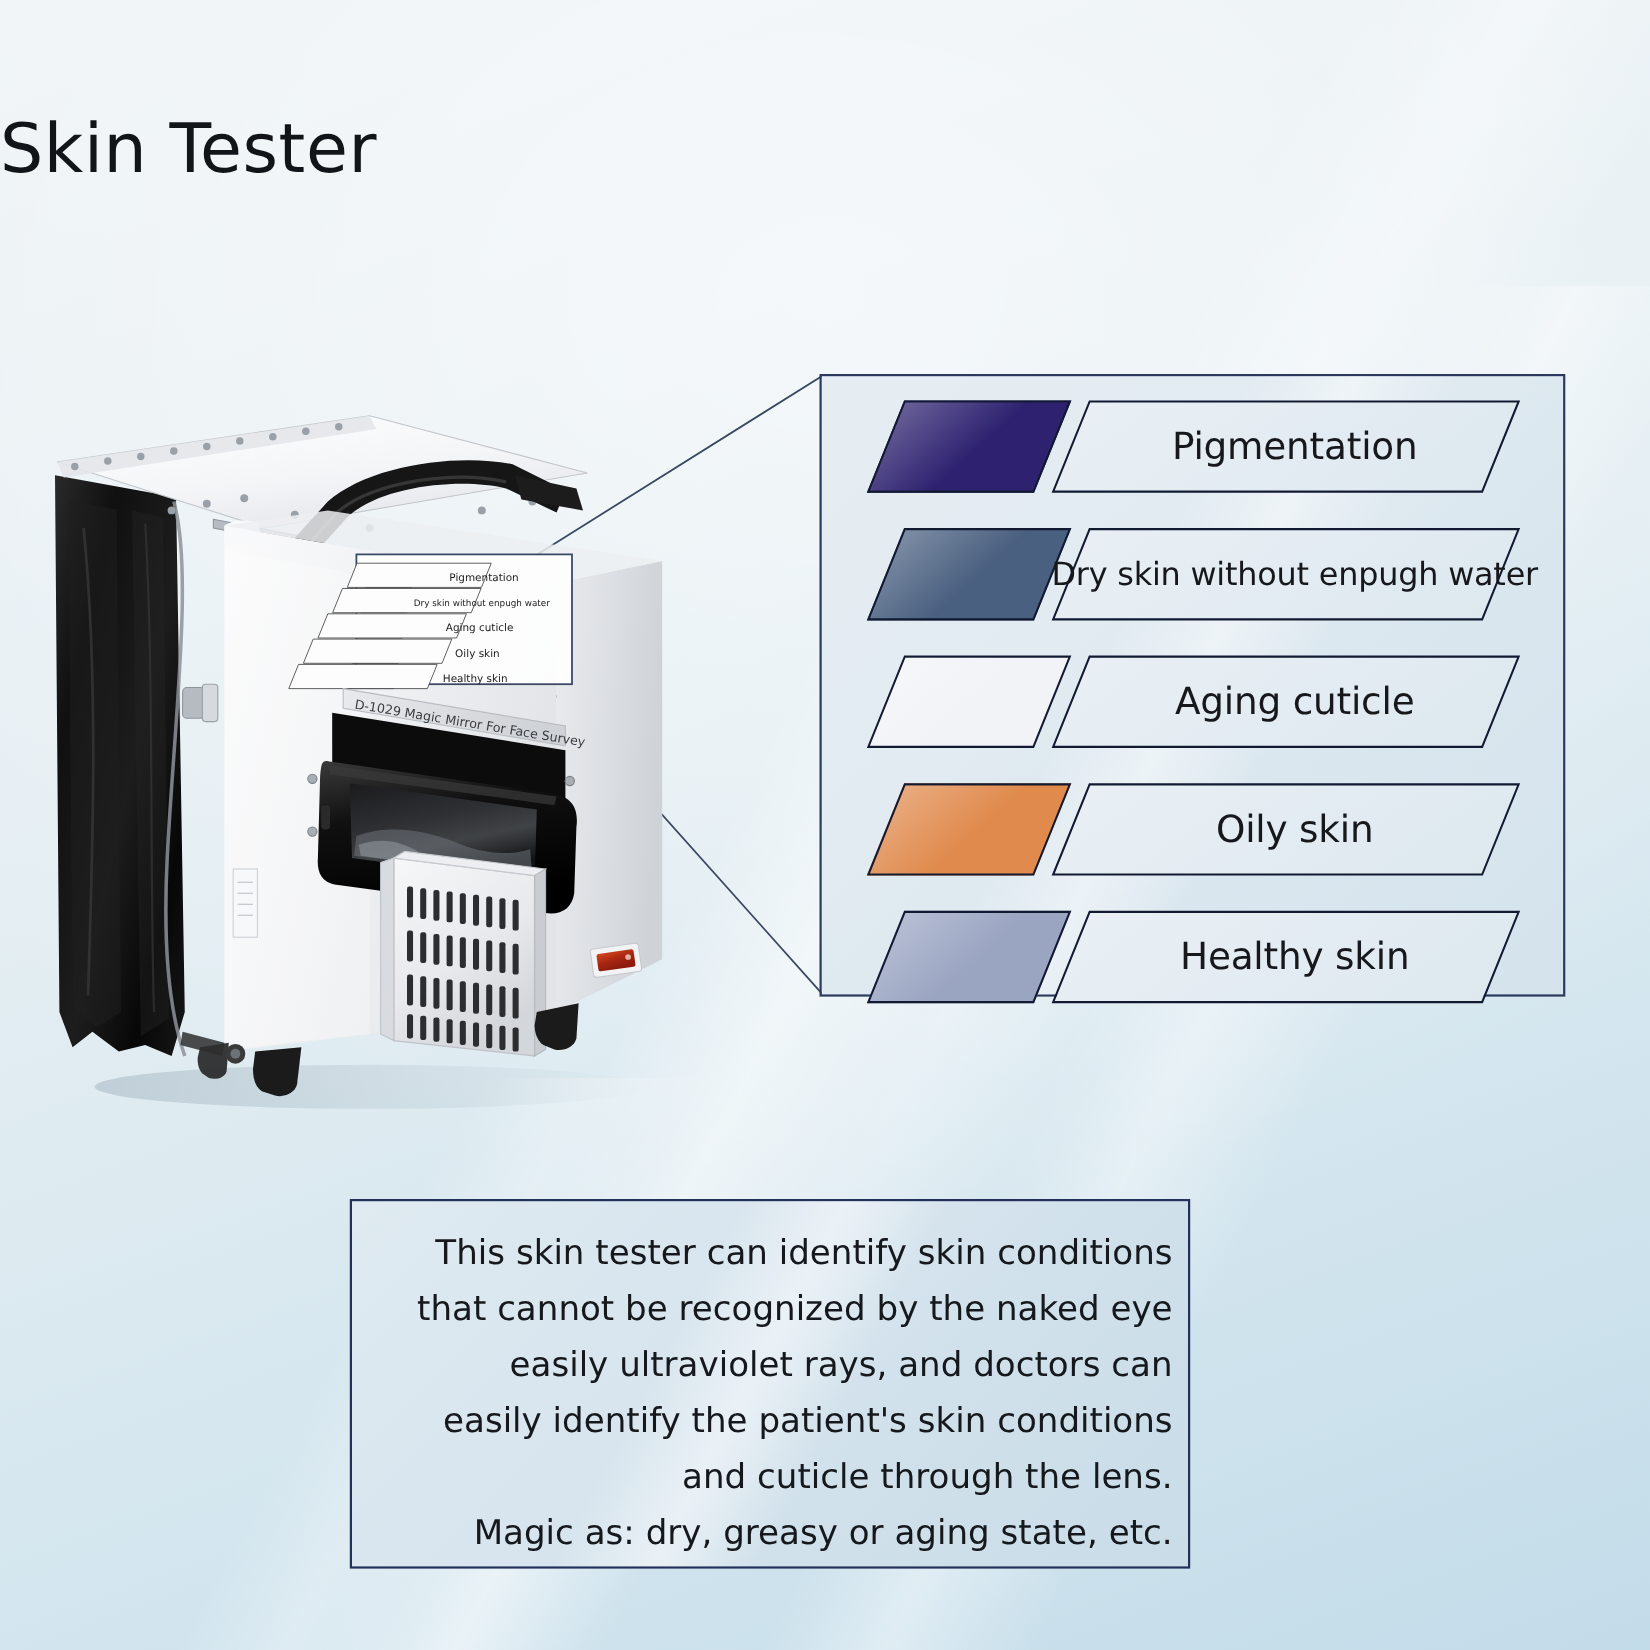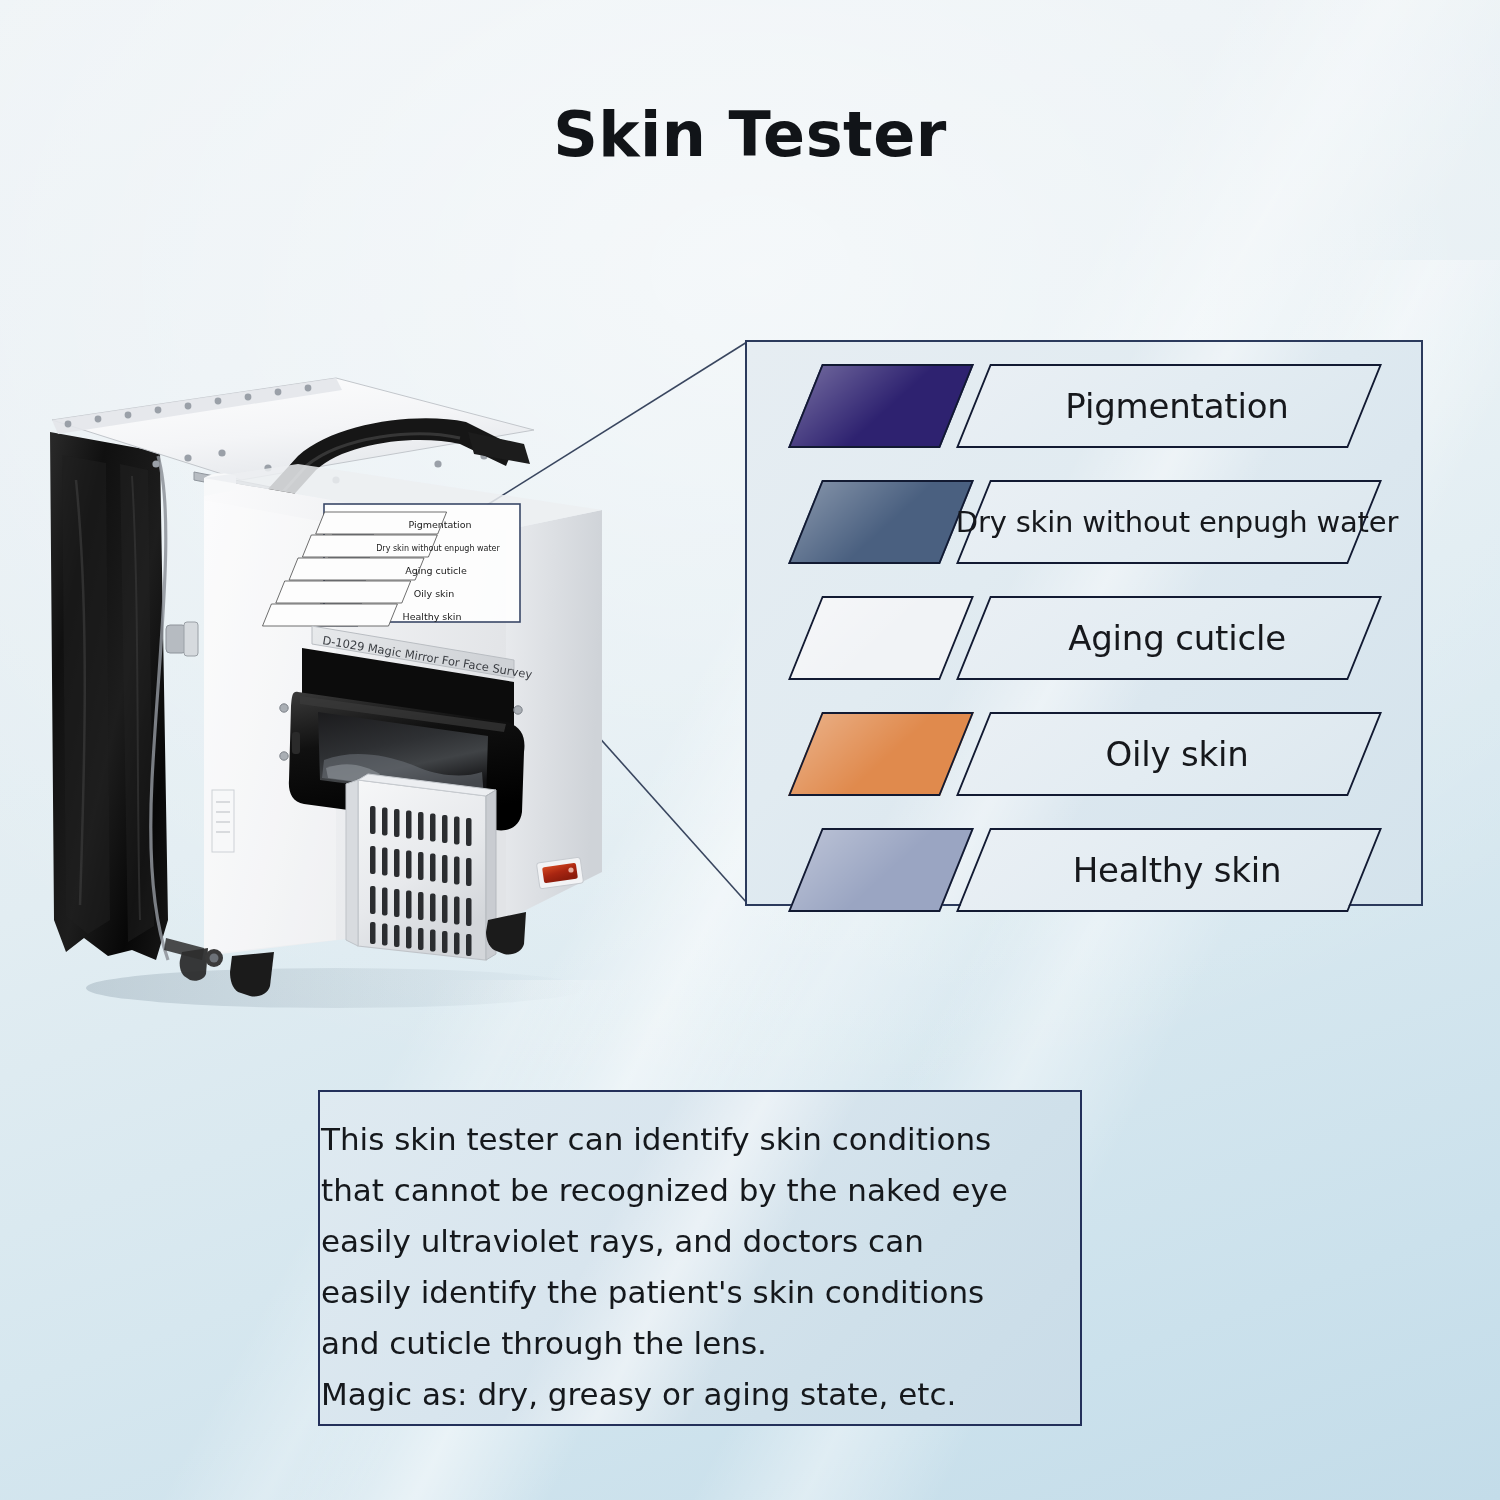--- a/index.html
+++ b/index.html
@@ -34,22 +34,22 @@
     right:-300px;top:-200px;width:1400px;height:1400px;
     background:linear-gradient(120deg,rgba(255,255,255,0) 43%,rgba(255,255,255,.35) 50%,rgba(255,255,255,0) 58%);
   }
   .vig{
     position:absolute;inset:0;
     background:radial-gradient(ellipse 120% 90% at 50% 18%,rgba(255,255,255,.55) 0%,rgba(255,255,255,0) 62%);
   }
 
   
   .title{
-    position:absolute;left:0;right:0;top:98px;text-align:center;
-    font-size:62px;font-weight:bold;color:#111418;letter-spacing:.5px;
+    position:absolute;left:0;right:0;top:98px;text-align:left;
+    font-size:62px;font-weight:normal;color:#111418;letter-spacing:.5px;
     font-family:"DejaVu Sans", sans-serif;
   }
 
   
   .device{position:absolute;left:36px;top:360px;width:580px;height:660px;}
   .dev-svg{width:100%;height:100%;display:block;}
 
   
   .connectors{position:absolute;left:0;top:0;width:1500px;height:1500px;pointer-events:none;}
 
@@ -107,21 +107,21 @@
     background:linear-gradient(135deg,#dfeaf1 0%,#d8e5ee 40%,#cfe0ea 70%,#c9dce8 100%);
     overflow:hidden;
   }
   .desc-box .sheen2{
     position:absolute;inset:0;
     background:linear-gradient(118deg,rgba(255,255,255,0) 38%,rgba(255,255,255,.50) 48%,rgba(255,255,255,0) 58%);
     pointer-events:none;
   }
   .desc-lines{
     position:relative;z-index:2;
-    padding:22px 14px 0 1px;text-align:left;
+    padding:22px 14px 0 1px;text-align:right;
     font-family:"DejaVu Sans", sans-serif;
     font-size:31px;color:#15181c;line-height:51px;
   }
   .desc-lines div{white-space:nowrap;}
 </style>
 </head>
 <body>
 
 <div id="root">
 

